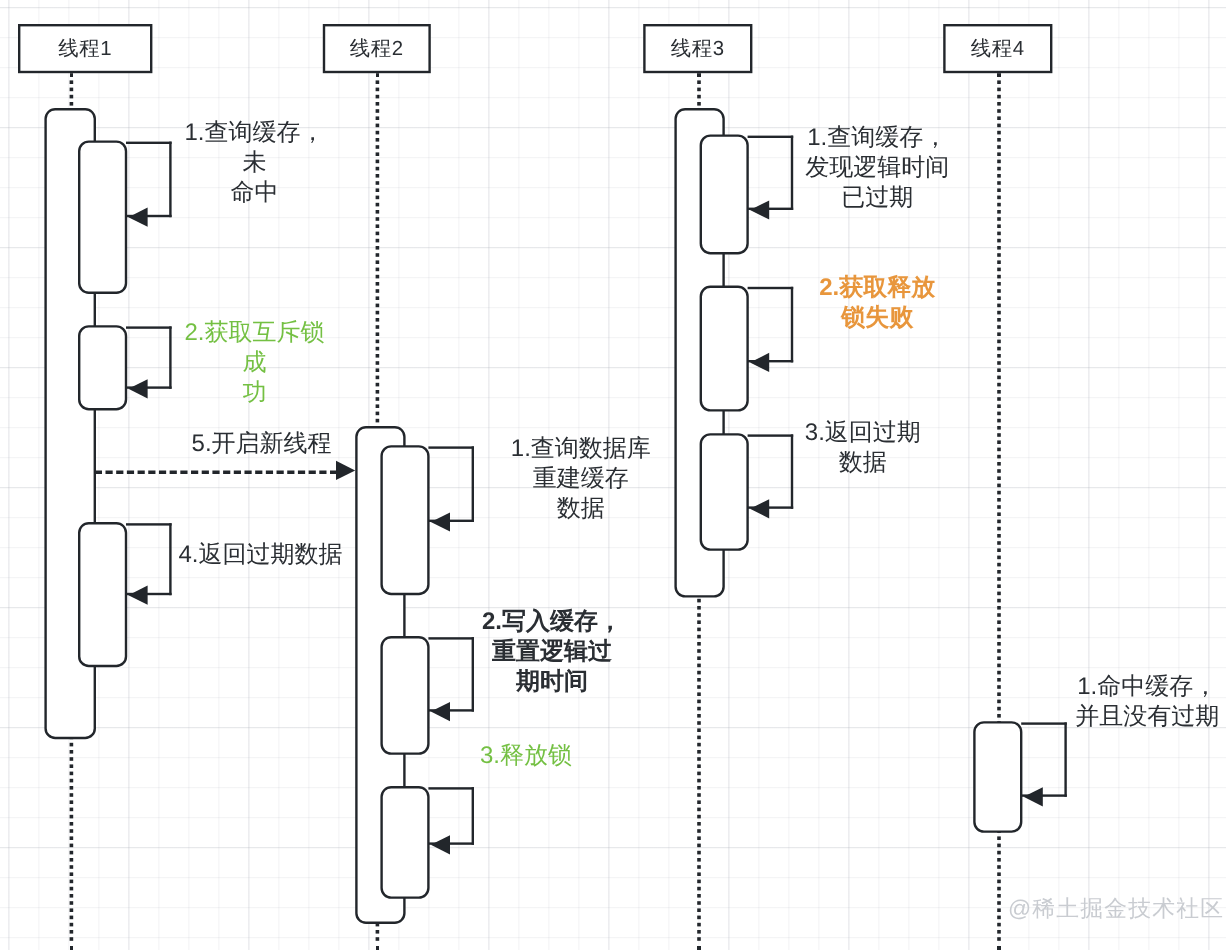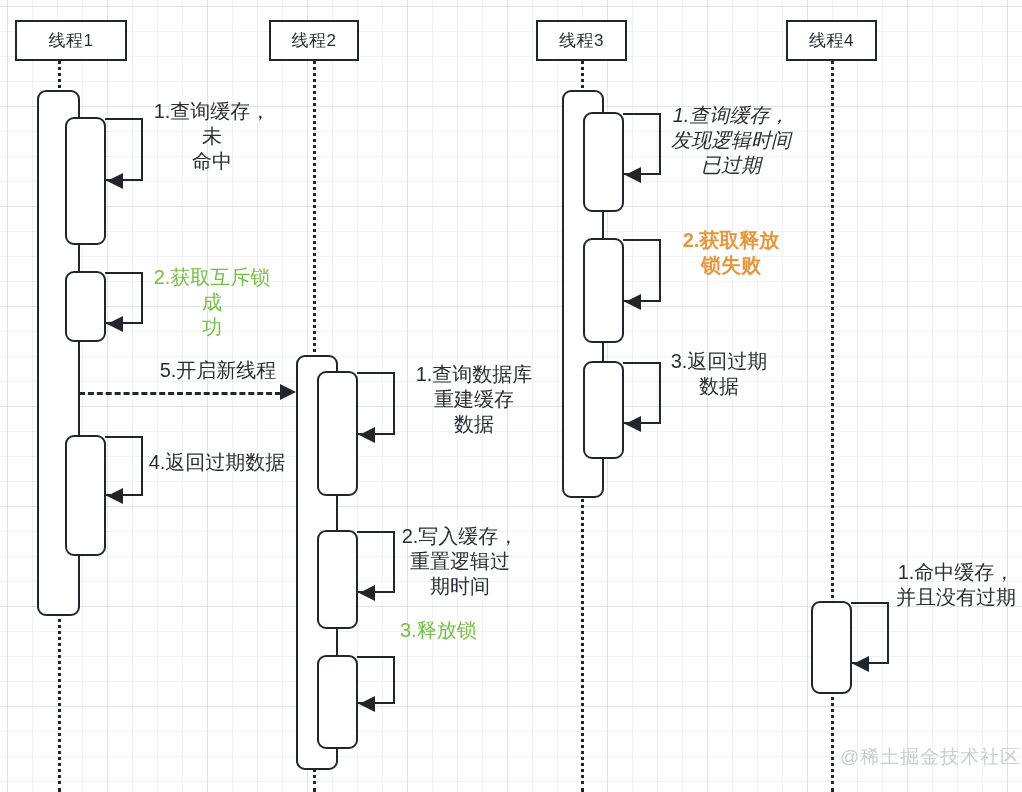--- a/index.html
+++ b/index.html
@@ -140,42 +140,42 @@
   <div class="act" style="left:65px;top:435px;width:41px;height:121px;"></div>
   <div class="loop" style="left:105px;top:436px;width:38px;height:60px;"></div>
   <div class="loop-head" style="left:107px;top:488px;"></div>
   <div class="msg" style="left:146px;top:450px;width:142px;">4.返回过期数据</div>
 
   <div class="act" style="left:296px;top:355px;width:42px;height:415px;"></div>
 
   <div class="act" style="left:317px;top:371px;width:41px;height:125px;"></div>
   <div class="loop" style="left:357px;top:372px;width:38px;height:63px;"></div>
   <div class="loop-head" style="left:359px;top:427px;"></div>
-  <div class="msg" style="left:414px;top:362px;width:120px;">1.查询数据库
+  <div class="msg" style="left:424px;top:362px;width:120px;">1.查询数据库
 重建缓存
 数据</div>
 
   <div class="act" style="left:317px;top:530px;width:41px;height:99px;"></div>
   <div class="loop" style="left:357px;top:531px;width:38px;height:62px;"></div>
   <div class="loop-head" style="left:359px;top:585px;"></div>
-  <div class="msg" style="left:400px;top:524px;width:120px;">2.写入缓存，
+  <div class="msg" style="left:400px;top:506px;width:120px;font-weight:bold;">2.写入缓存，
 重置逻辑过
 期时间</div>
 
   <div class="act" style="left:317px;top:655px;width:41px;height:94px;"></div>
   <div class="loop" style="left:357px;top:656px;width:38px;height:48px;"></div>
   <div class="loop-head" style="left:359px;top:696px;"></div>
   <div class="msg green" style="left:400px;top:618px;width:110px;text-align:left;">3.释放锁</div>
 
   <div class="act" style="left:562px;top:90px;width:42px;height:408px;"></div>
 
   <div class="act" style="left:583px;top:112px;width:41px;height:100px;"></div>
   <div class="loop" style="left:623px;top:113px;width:38px;height:62px;"></div>
   <div class="loop-head" style="left:625px;top:167px;"></div>
-  <div class="msg" style="left:666px;top:103px;width:130px;font-style:italic;">1.查询缓存，
+  <div class="msg" style="left:666px;top:103px;width:130px;">1.查询缓存，
 发现逻辑时间
 已过期</div>
 
   <div class="act" style="left:583px;top:238px;width:41px;height:105px;"></div>
   <div class="loop" style="left:623px;top:239px;width:38px;height:63px;"></div>
   <div class="loop-head" style="left:625px;top:294px;"></div>
   <div class="msg orange" style="left:672px;top:228px;width:118px;">2.获取释放
 锁失败</div>
 
   <div class="act" style="left:583px;top:361px;width:41px;height:98px;"></div>

